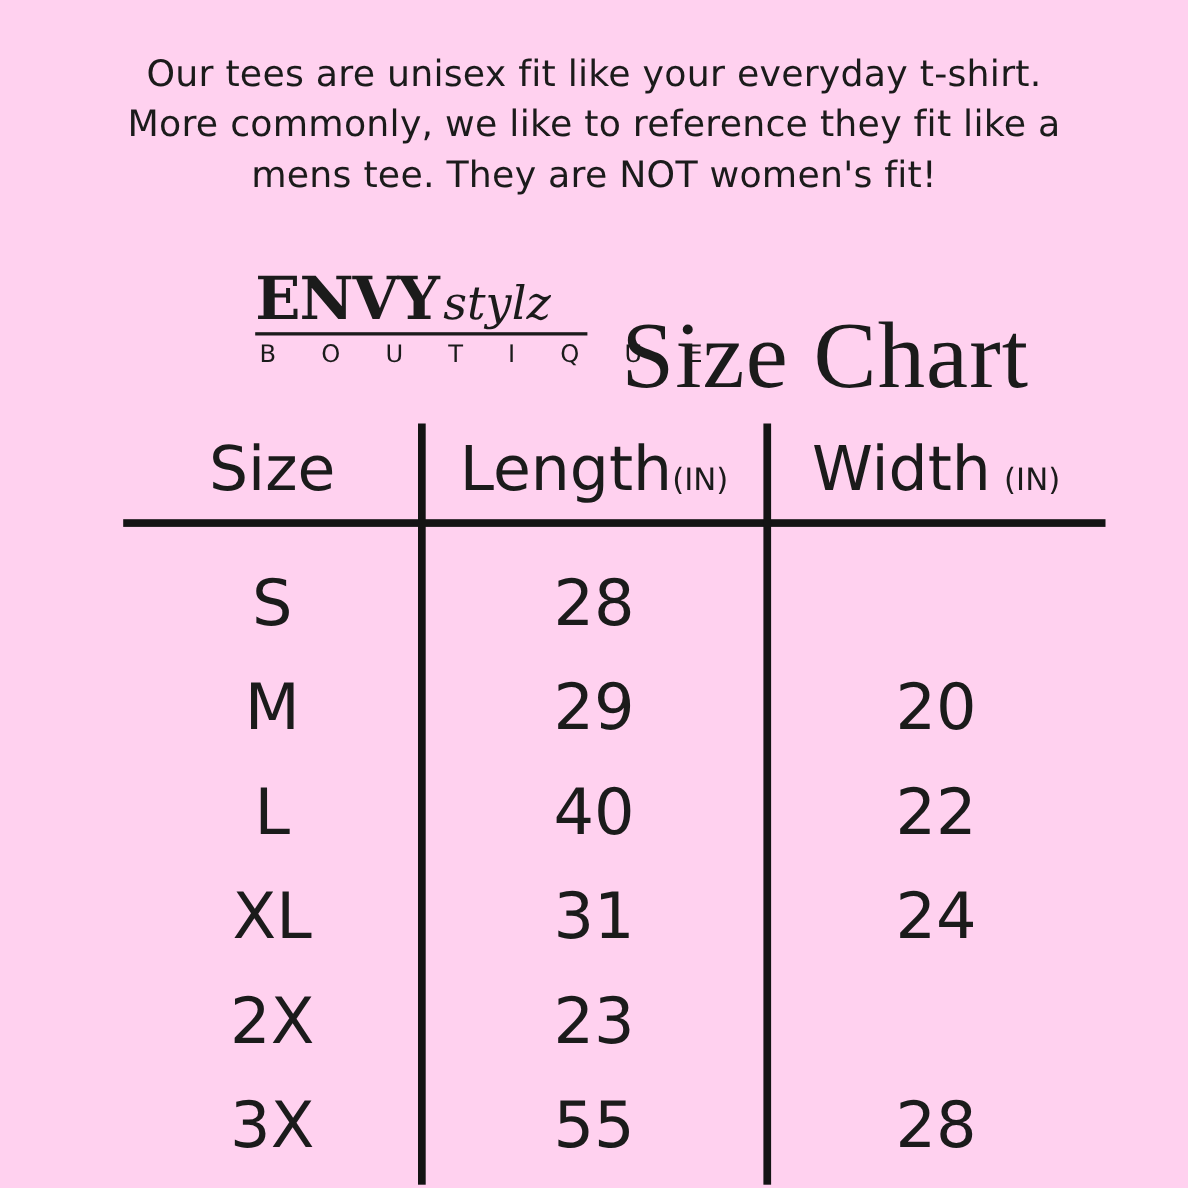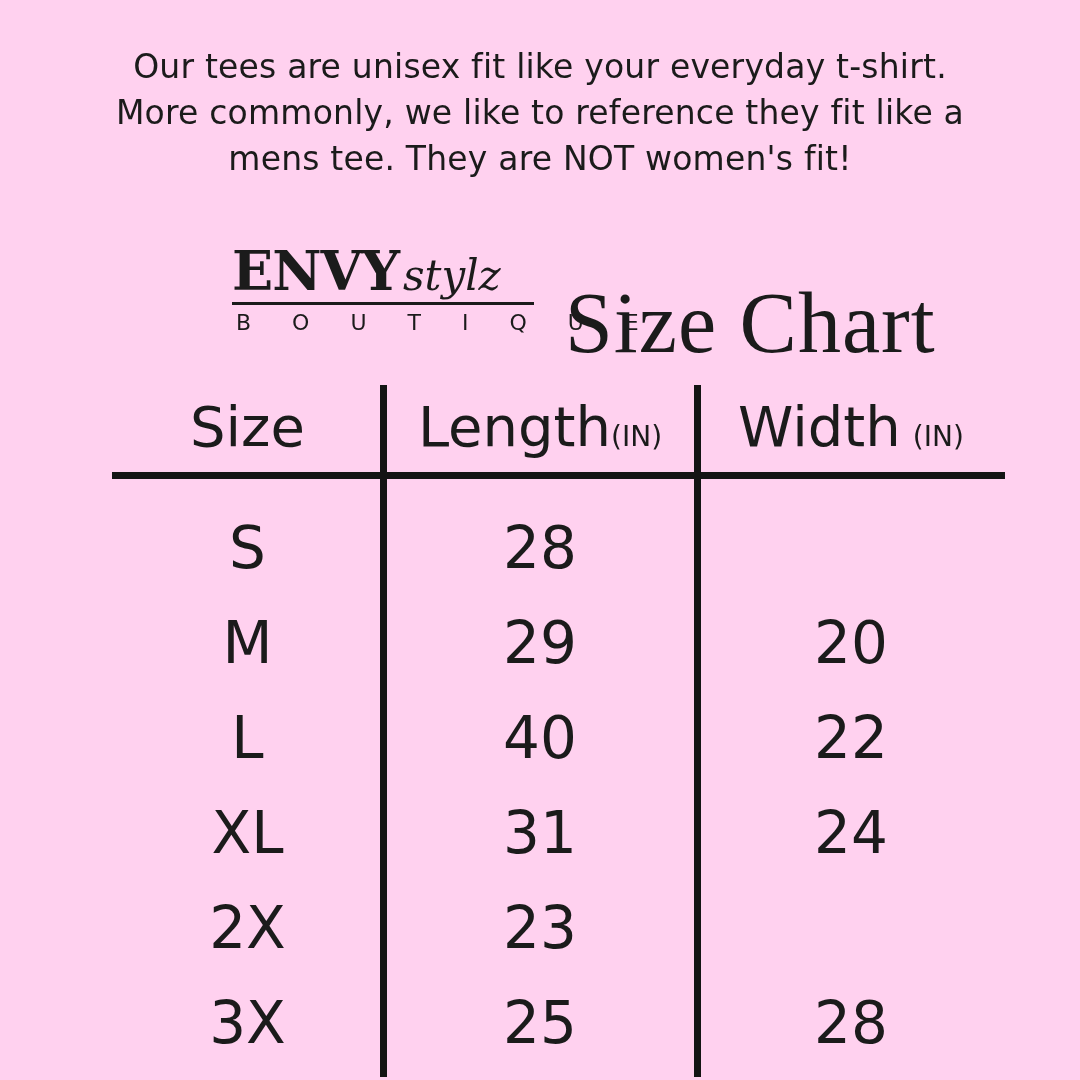--- a/index.html
+++ b/index.html
@@ -189,18 +189,18 @@
       <div class="cell">24</div>
     </div>
 
     <div class="row">
       <div class="cell">2X</div>
       <div class="cell">23</div>
     </div>
 
     <div class="row">
       <div class="cell">3X</div>
-      <div class="cell">25</div>
+      <div class="cell">55</div>
       <div class="cell">28</div>
     </div>
   </div>
 
 </div>
 
 </body></html>

